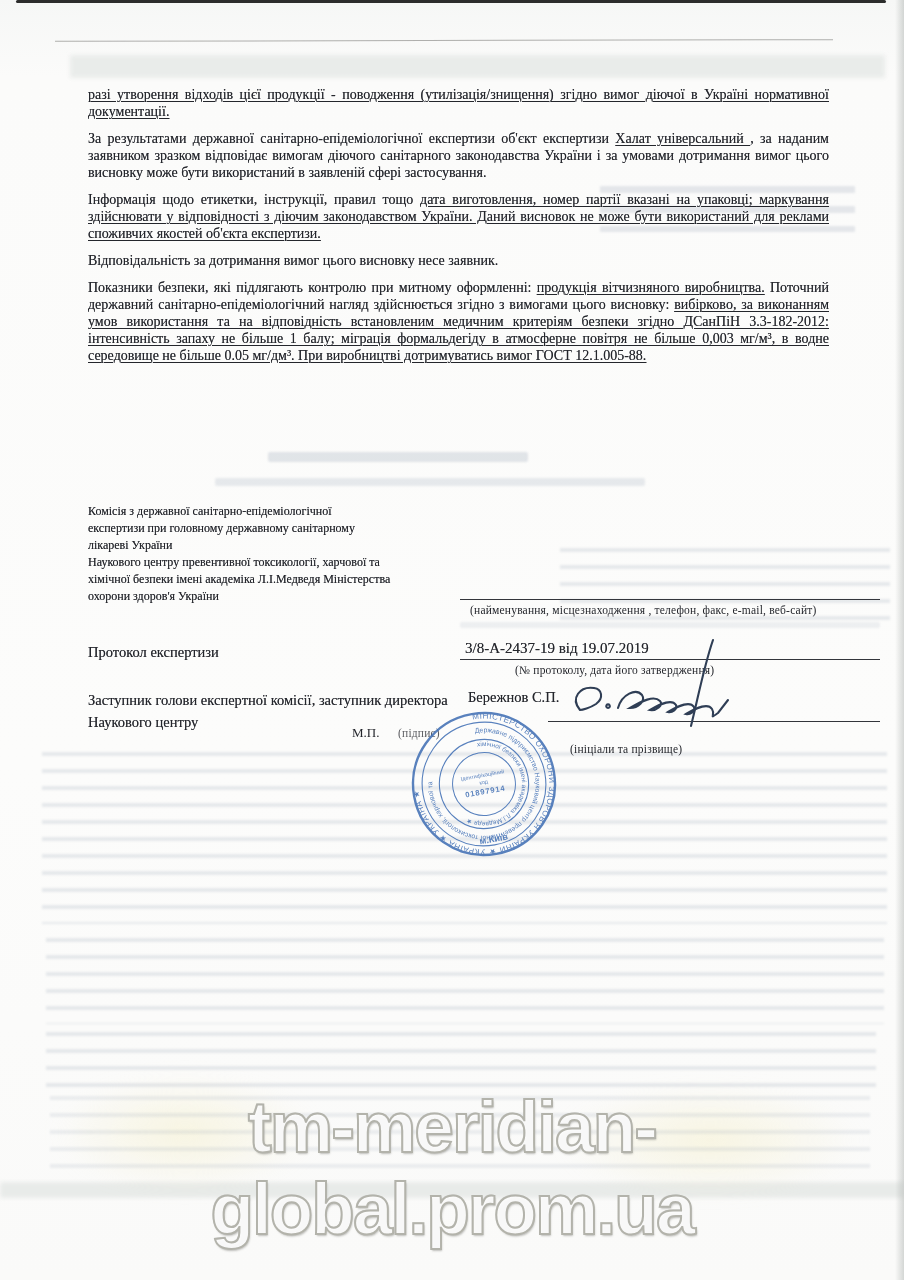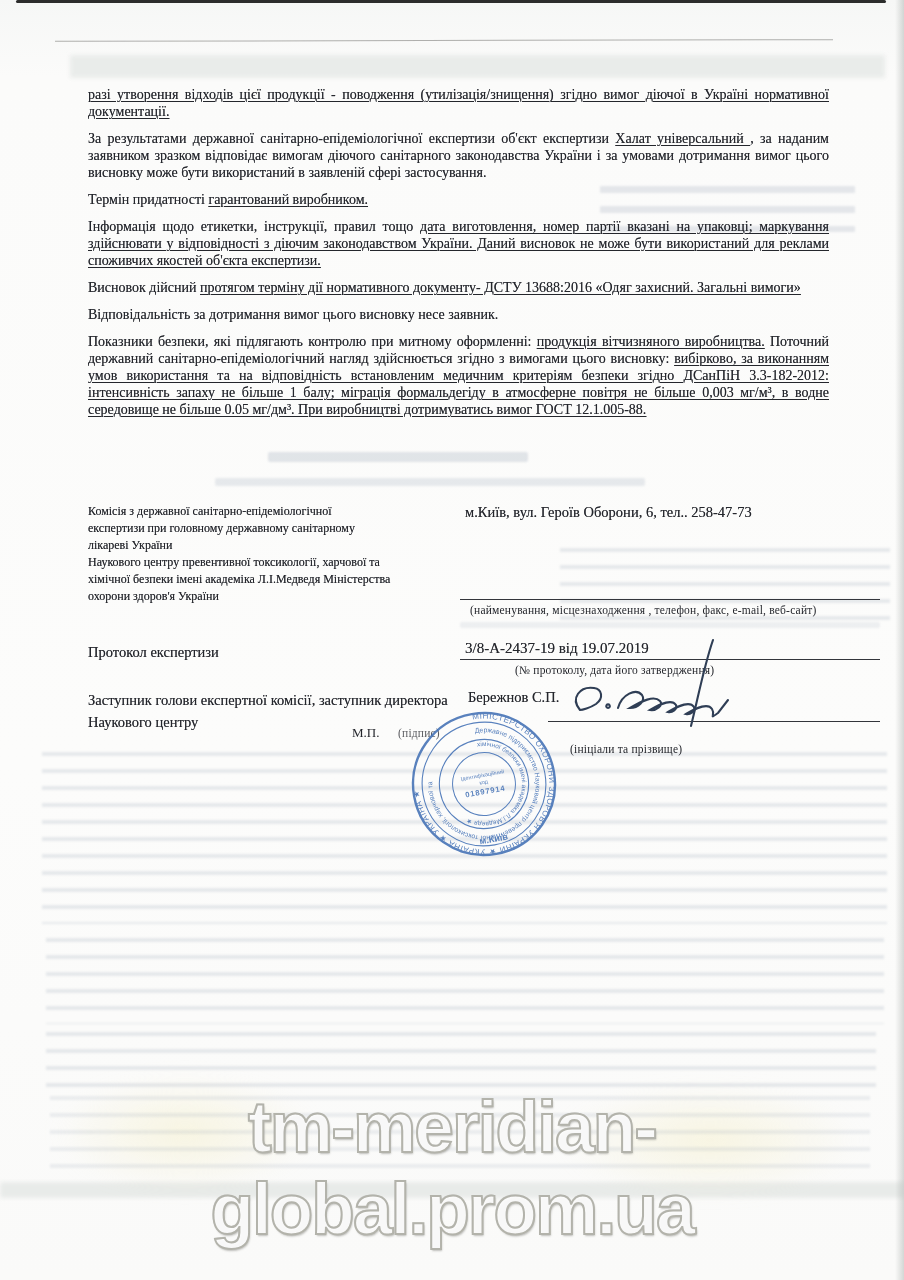--- a/index.html
+++ b/index.html
@@ -54,34 +54,31 @@
   <div class="abs ghost glines z1" style="left:560px;top:548px;width:330px;height:72px;"></div>
   <div class="abs ghost gbar z1" style="left:460px;top:622px;width:420px;height:6px;opacity:.28;"></div>
   <div class="abs ghost glines z1" style="left:42px;top:752px;width:845px;height:172px;"></div>
   <div class="abs ghost glines z1" style="left:46px;top:938px;width:838px;height:86px;"></div>
   <div class="abs ghost glines z1" style="left:46px;top:1032px;width:830px;height:56px;"></div>
   <div class="abs ghost glines z1" style="left:50px;top:1096px;width:820px;height:82px;opacity:.3;"></div>
 
   <div class="abs content z2">
     <p><span class="u">разі утворення відходів цієї продукції - поводження (утилізація/знищення) згідно вимог діючої в Україні нормативної документації.</span></p>
     <p><span>За результатами державної санітарно-епідеміологічної експертизи об'єкт експертизи </span><span class="u">Халат універсальний </span><span>, за наданим заявником зразком відповідає вимогам діючого санітарного законодавства України і за умовами дотримання вимог цього висновку може бути використаний в заявленій сфері застосування.</span></p>
-    <p><span>Термін придатності </span><span class="u">гарантований виробником.</span></p>
     <p><span>Інформація щодо етикетки, інструкції, правил тощо </span><span class="u">дата виготовлення, номер партії  вказані на упаковці; маркування здійснювати у відповідності з діючим законодавством України. Даний висновок не може бути використаний для реклами споживчих якостей об'єкта експертизи.</span></p>
-    <p><span>Висновок дійсний </span><span class="u">протягом терміну дії нормативного документу- ДСТУ 13688:2016 «Одяг захисний. Загальні вимоги»</span></p>
     <p><span>Відповідальність за дотримання вимог цього висновку несе заявник.</span></p>
     <p><span>Показники безпеки, які підлягають контролю при митному оформленні: </span><span class="u">продукція вітчизняного виробництва.</span><span> Поточний державний санітарно-епідеміологічний нагляд здійснюється згідно з вимогами цього висновку: </span><span class="u">вибірково, за виконанням умов використання та на відповідність встановленим медичним критеріям безпеки згідно ДСанПіН 3.3-182-2012: інтенсивність запаху не більше 1 балу; міграція формальдегіду в  атмосферне повітря не більше 0,003 мг/м³, в водне середовище не більше 0.05 мг/дм³. При виробництві дотримуватись вимог ГОСТ 12.1.005-88.</span></p>
   </div>
 
   <div class="abs pre z2" style="left:88px;top:503px;width:400px;font-size:12px;line-height:17px;text-shadow:0 0 .4px rgba(28,30,38,.6);">Комісія з державної санітарно-епідеміологічної
 експертизи при головному державному санітарному
 лікареві України
 Наукового центру превентивної токсикології, харчової та
 хімічної безпеки імені академіка Л.І.Медведя Міністерства
 охорони здоров'я України</div>
-  <div class="abs z2" style="left:465px;top:504px;font-size:14.5px;text-shadow:0 0 .4px rgba(28,30,38,.6);">м.Київ, вул. Героїв Оборони, 6, тел.. 258-47-73</div>
   <div class="abs hline z2" style="left:460px;top:599px;width:420px;"></div>
   <div class="abs small-cap z2" style="left:470px;top:604px;">(найменування, місцезнаходження , телефон, факс, e-mail, веб-сайт)</div>
 
   <div class="abs z2" style="left:88px;top:644px;font-size:14.5px;text-shadow:0 0 .4px rgba(28,30,38,.6);">Протокол експертизи</div>
   <div class="abs z2" style="left:465px;top:640px;font-size:15px;text-shadow:0 0 .4px rgba(28,30,38,.6);">3/8-А-2437-19 від 19.07.2019</div>
   <div class="abs hline z2" style="left:460px;top:659px;width:420px;"></div>
   <div class="abs small-cap z2" style="left:468px;top:664px;padding-left:47px;">(№ протоколу, дата його затвердження)</div>
 
   <div class="abs pre z2" style="left:88px;top:689px;width:380px;font-size:14.5px;line-height:22px;text-shadow:0 0 .4px rgba(28,30,38,.6);">Заступник голови експертної комісії, заступник директора
 Наукового центру</div>

